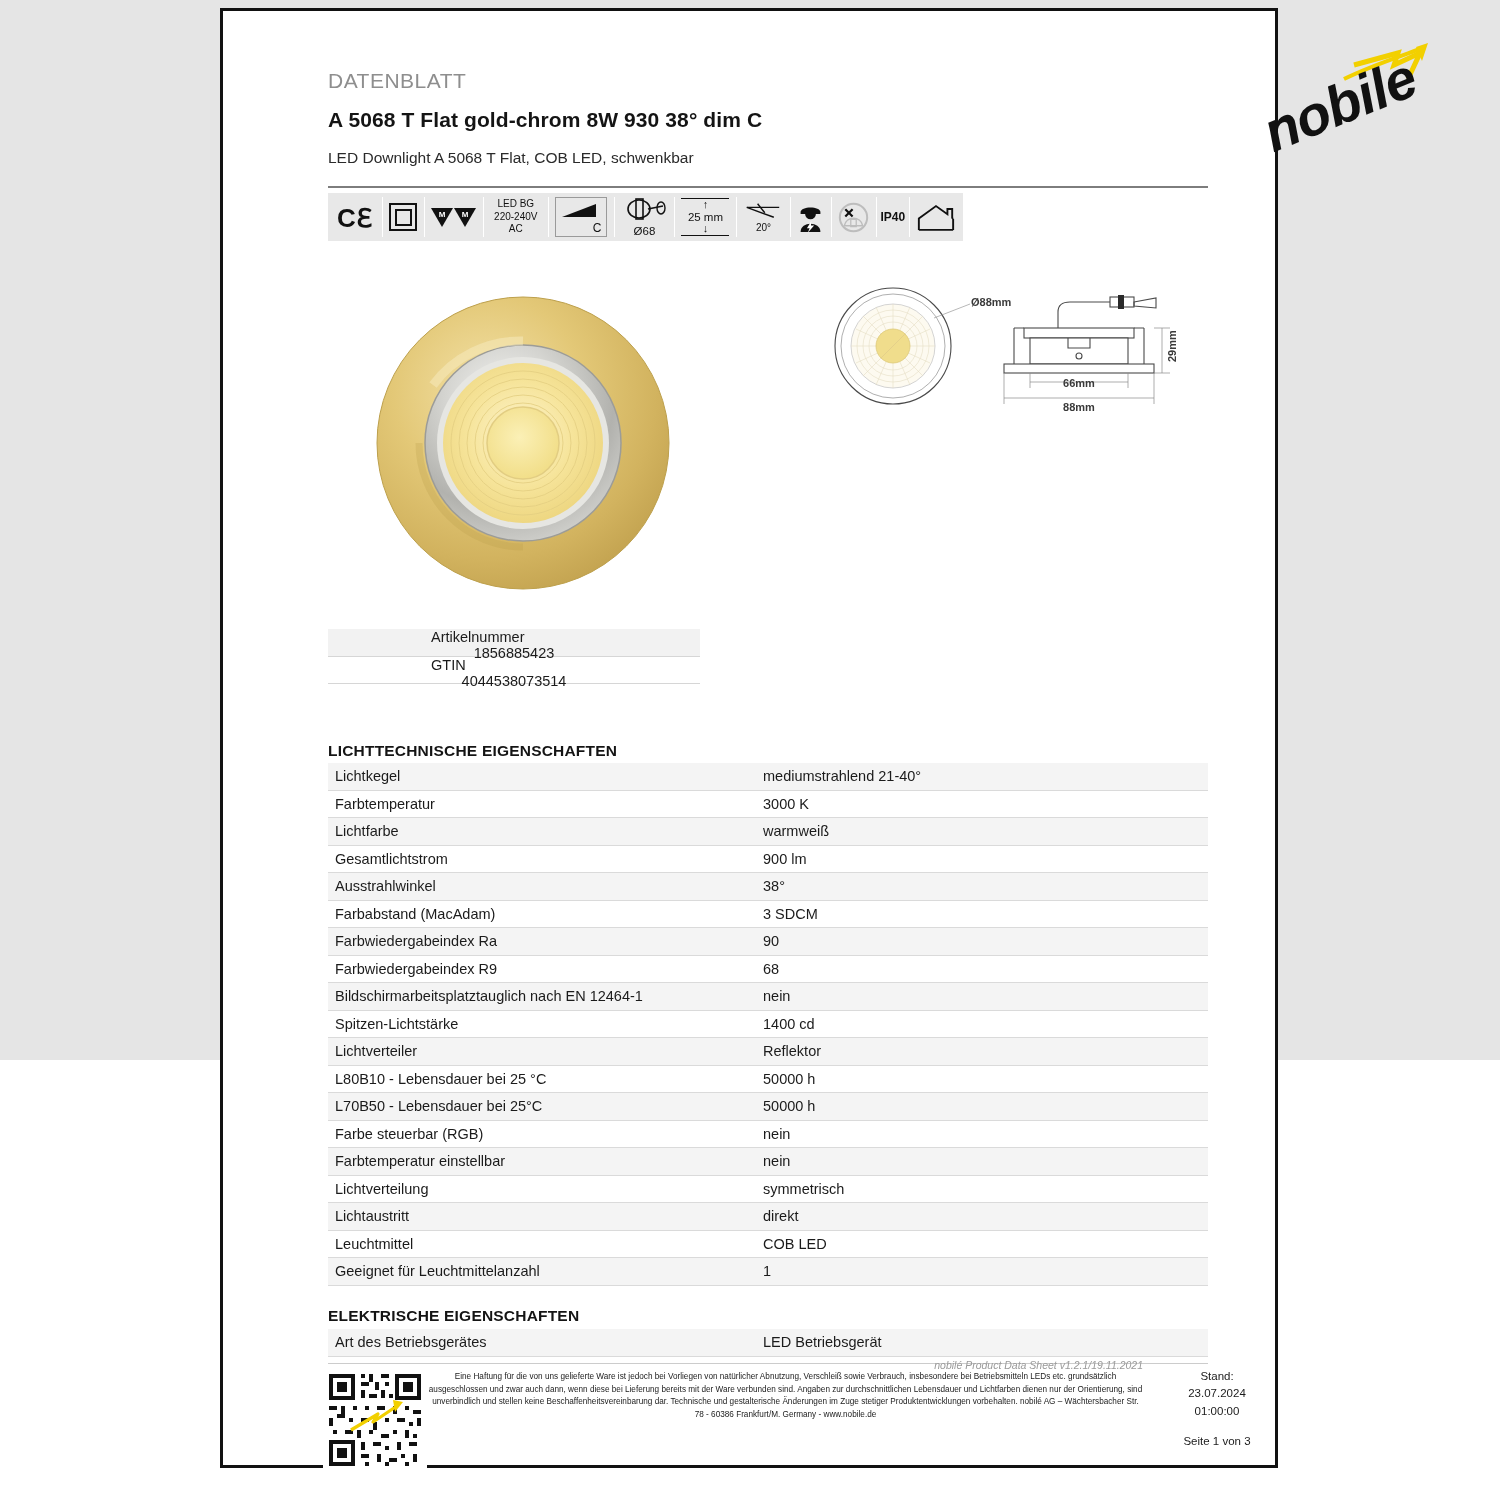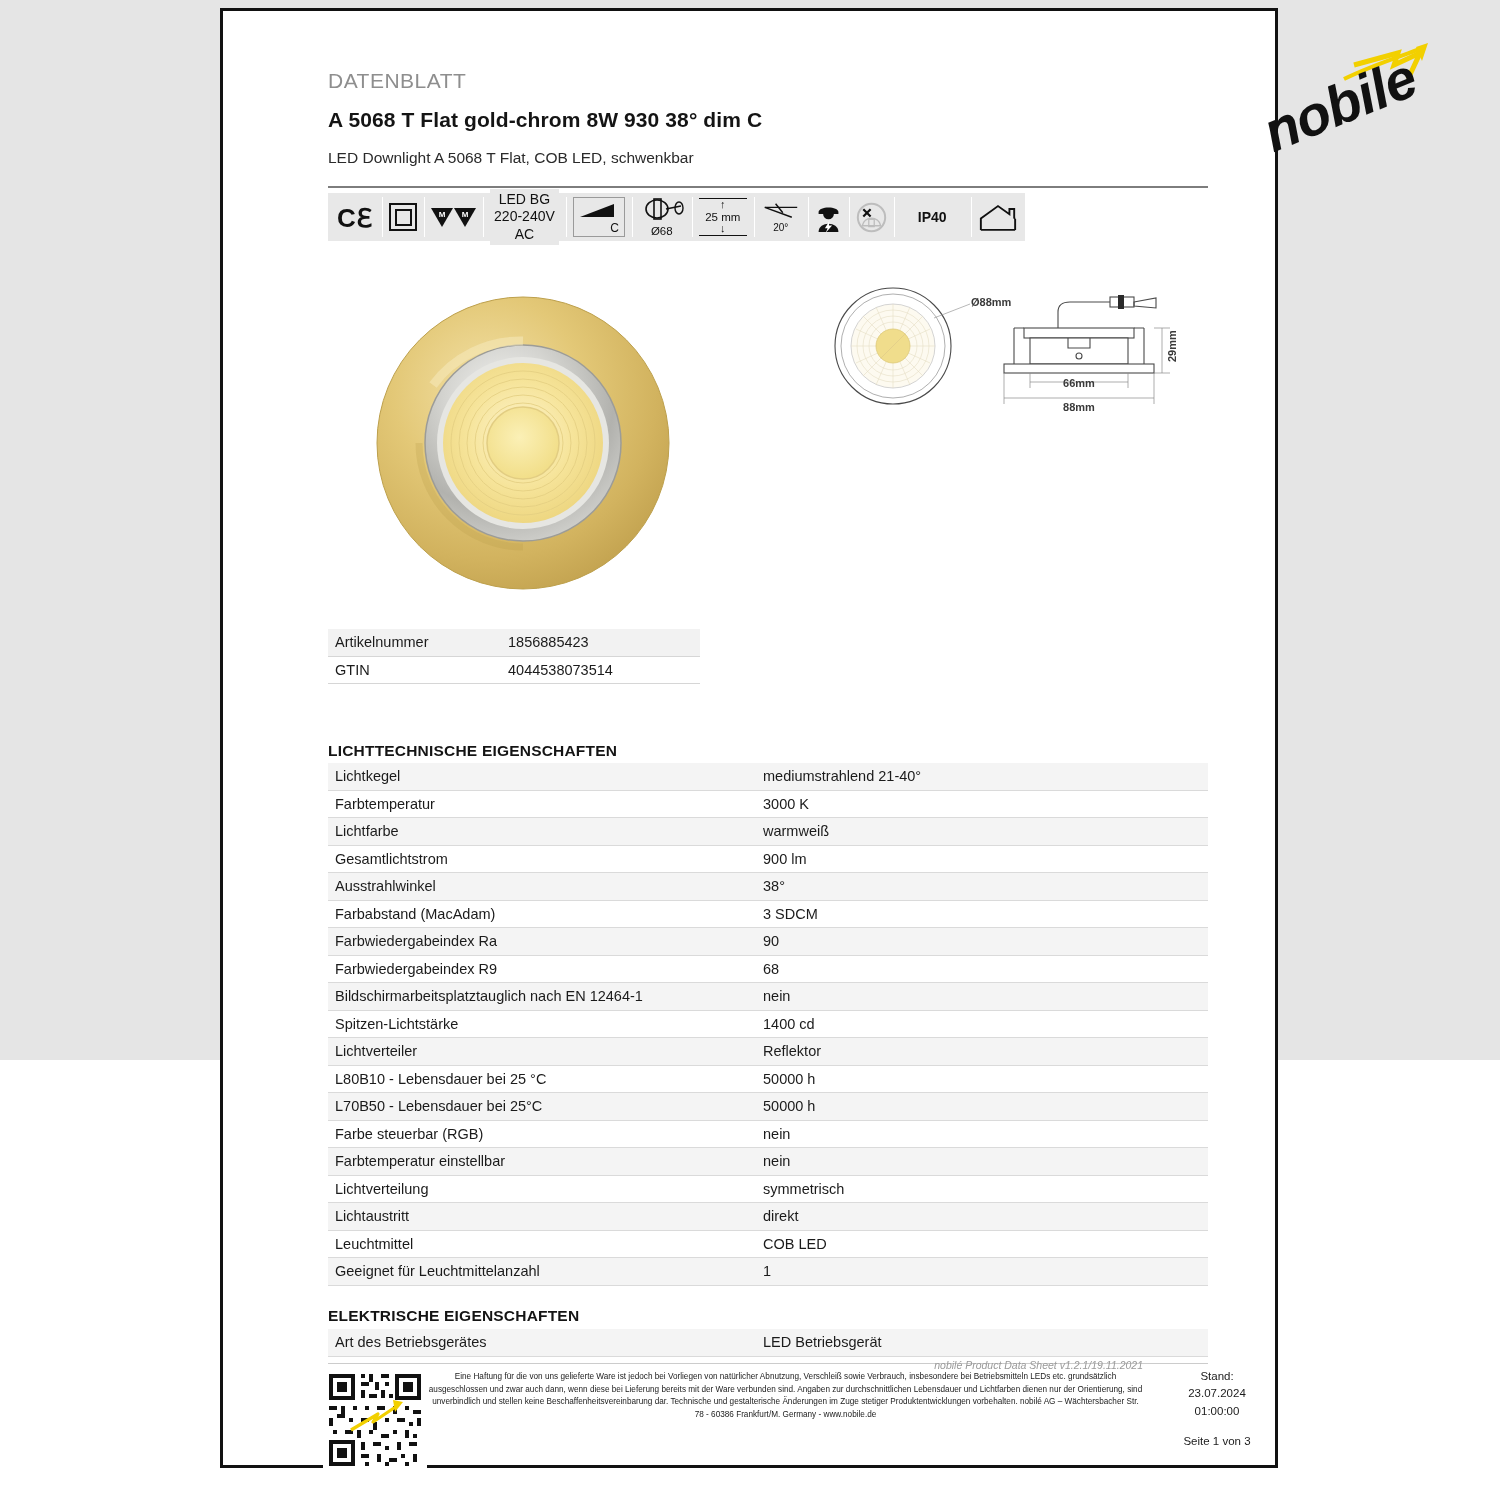--- a/index.html
+++ b/index.html
@@ -61,46 +61,46 @@
   .ic-sq-in { width: 17px; height: 17px; border: 2px solid #111; }
   .ic-mm { display: flex; gap: 1px; }
   .tri {
     width: 0; height: 0; border-left: 11px solid transparent; border-right: 11px solid transparent;
     border-top: 19px solid #111; position: relative;
   }
   .tri span {
     position: absolute; top: -17px; left: -5px; width: 10px; text-align: center;
     font-size: 8px; color: #fff; font-weight: 700;
   }
-  .ic-ledbg { font-size: 14px; line-height: 1.25; text-align: center; color: #111; background: #e8e8e8; padding: 2px 4px; }
+  .ic-ledbg { font-size: 10px; line-height: 1.25; text-align: center; color: #111; background: #e8e8e8; padding: 2px 4px; }
   .ic-dim {
     width: 52px; height: 40px; border: 1px solid #9a9a9a; background: #e8e8e8;
     position: relative; display: block;
   }
   .dim-tri {
     position: absolute; left: 6px; top: 6px;
     width: 0; height: 0; border-bottom: 13px solid #111; border-left: 34px solid transparent;
   }
   .dim-c { position: absolute; right: 5px; bottom: 1px; font-size: 12px; color: #111; }
   .ic-cut { text-align: center; }
   .ic-cut-label { font-size: 11.5px; color: #111; margin-top: 1px; }
   .ic-depth { text-align: center; font-size: 11.5px; color: #111; line-height: 1.05; }
   .ic-depth .bar { width: 48px; height: 1.5px; background: #111; margin: 0 auto; }
   .ic-ang { text-align: center; font-size: 10px; color: #111; }
-  .ic-ip { font-size: 14px; font-weight: 600; color: #111; padding: 0 24px; }
+  .ic-ip { font-size: 12px; font-weight: 600; color: #111; padding: 0 4px; }
 
   
   .photo { position: absolute; left: 150px; top: 282px; width: 300px; height: 300px; }
 
   
   .drawing { position: absolute; left: 595px; top: 255px; width: 390px; height: 160px; font-weight: bold; }
 
   
   .arttbl { position: absolute; left: 105px; top: 618px; width: 372px; }
-  .arttbl .r { display: flex; height: 27.5px; align-items: center; border-bottom: 1px solid #d6d6d6; font-size: 14.5px; color: #1b1b1b; }
+  .arttbl .r { display: flex; height: 27.5px; align-items: center; border-bottom: 1px solid #d6d6d6; font-size: 14.5px; color: #1b1b1b; flex-direction: column; }
   .arttbl .r.alt { background: #f2f2f2; }
   .arttbl .k { width: 180px; padding-left: 7px; }
   .arttbl .v { flex: 1; }
 
   
   .sect {
     position: absolute; left: 105px; width: 880px;
     font-size: 15.5px; font-weight: 700; color: #141414; letter-spacing: .2px;
   }
 

